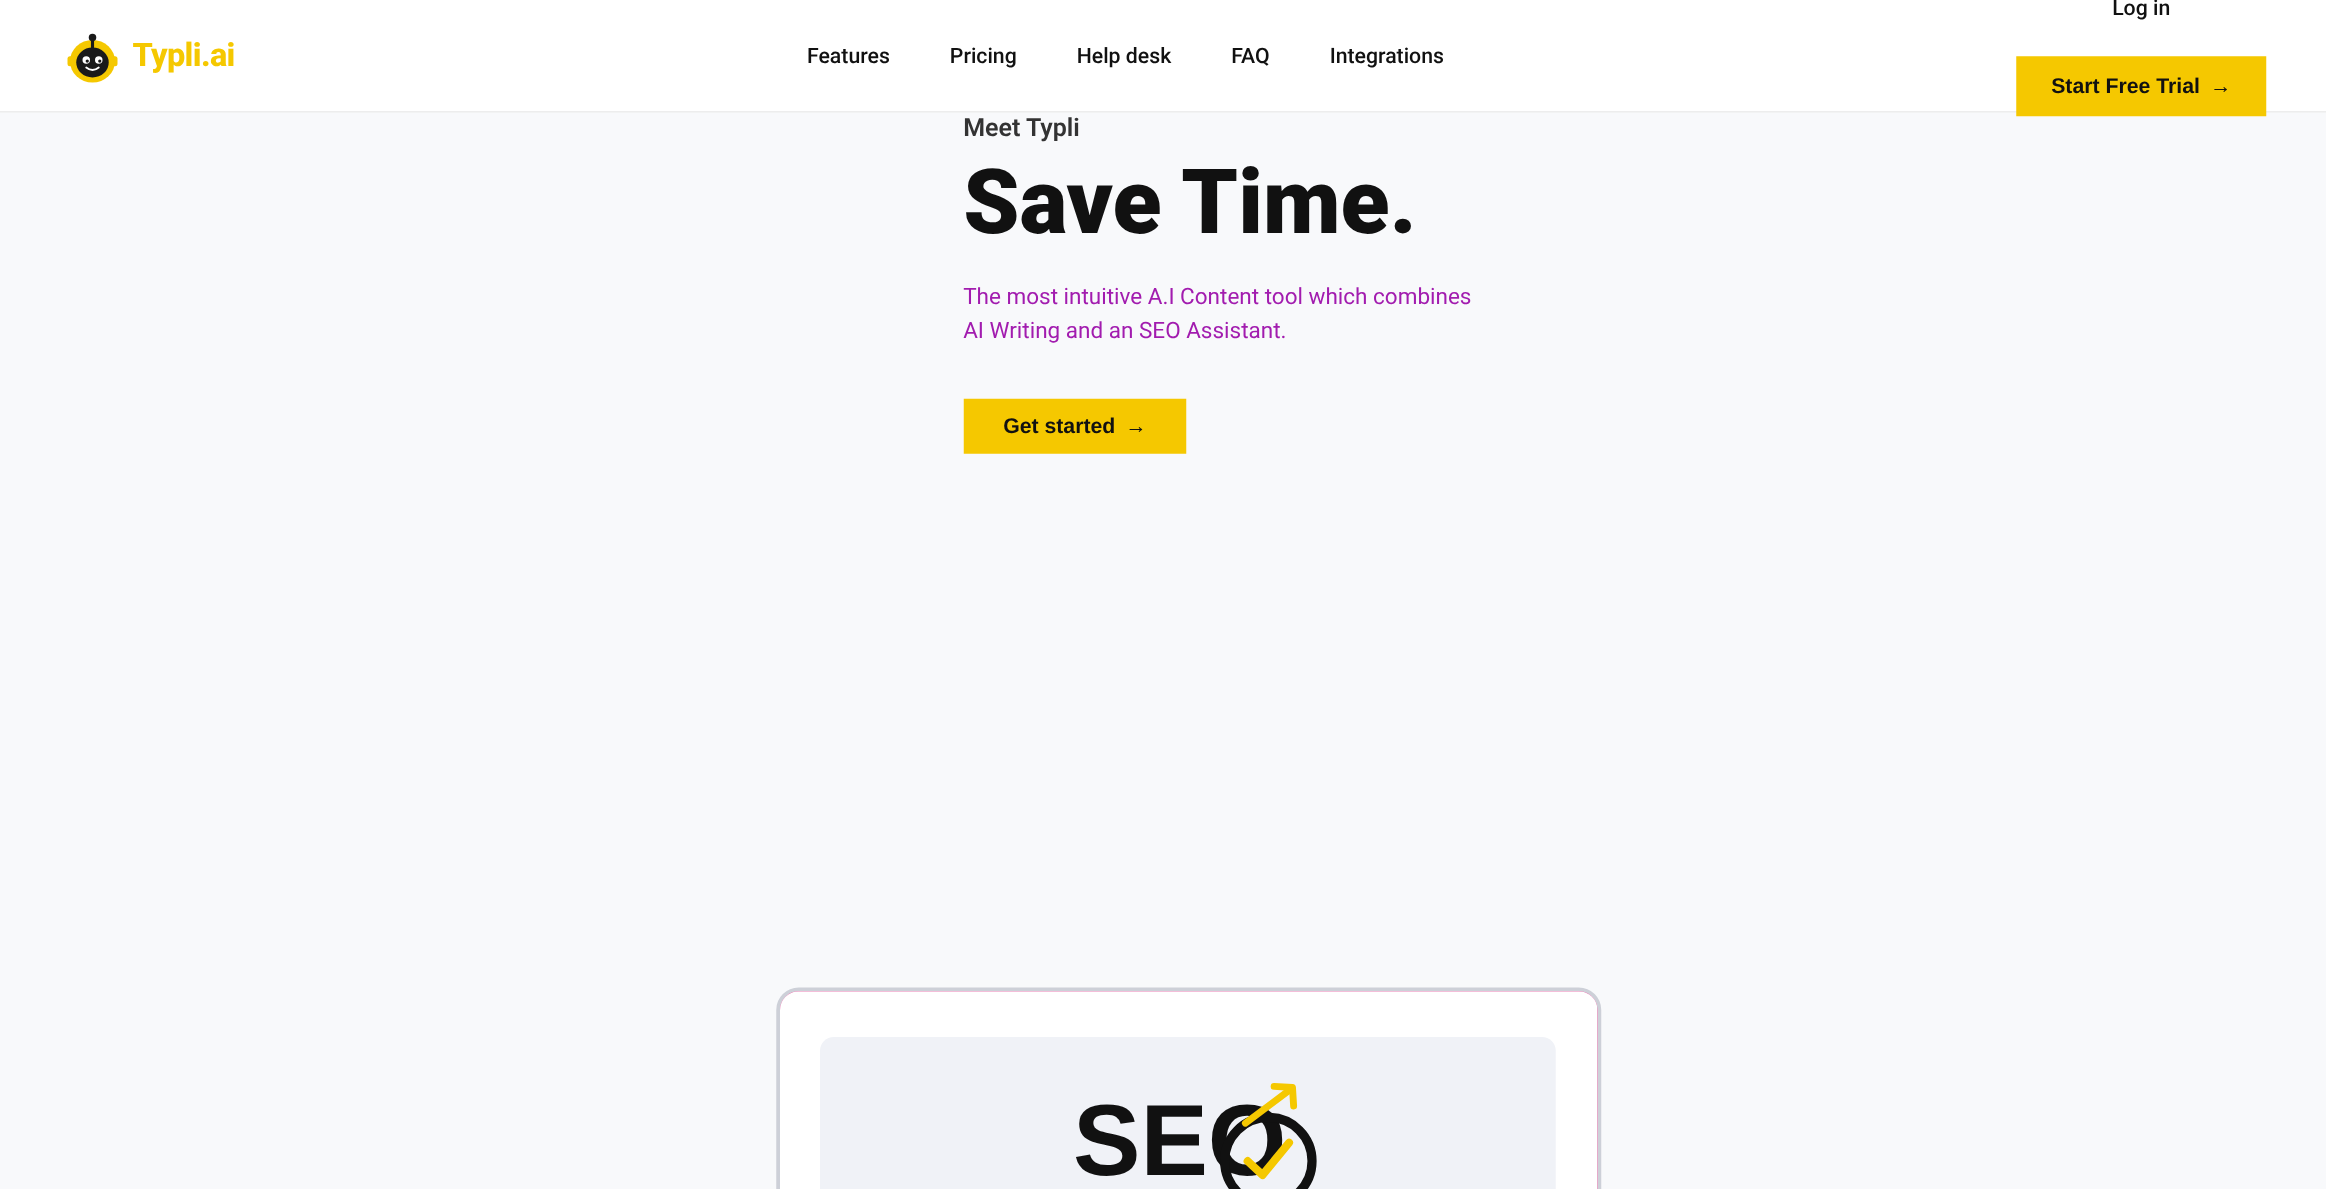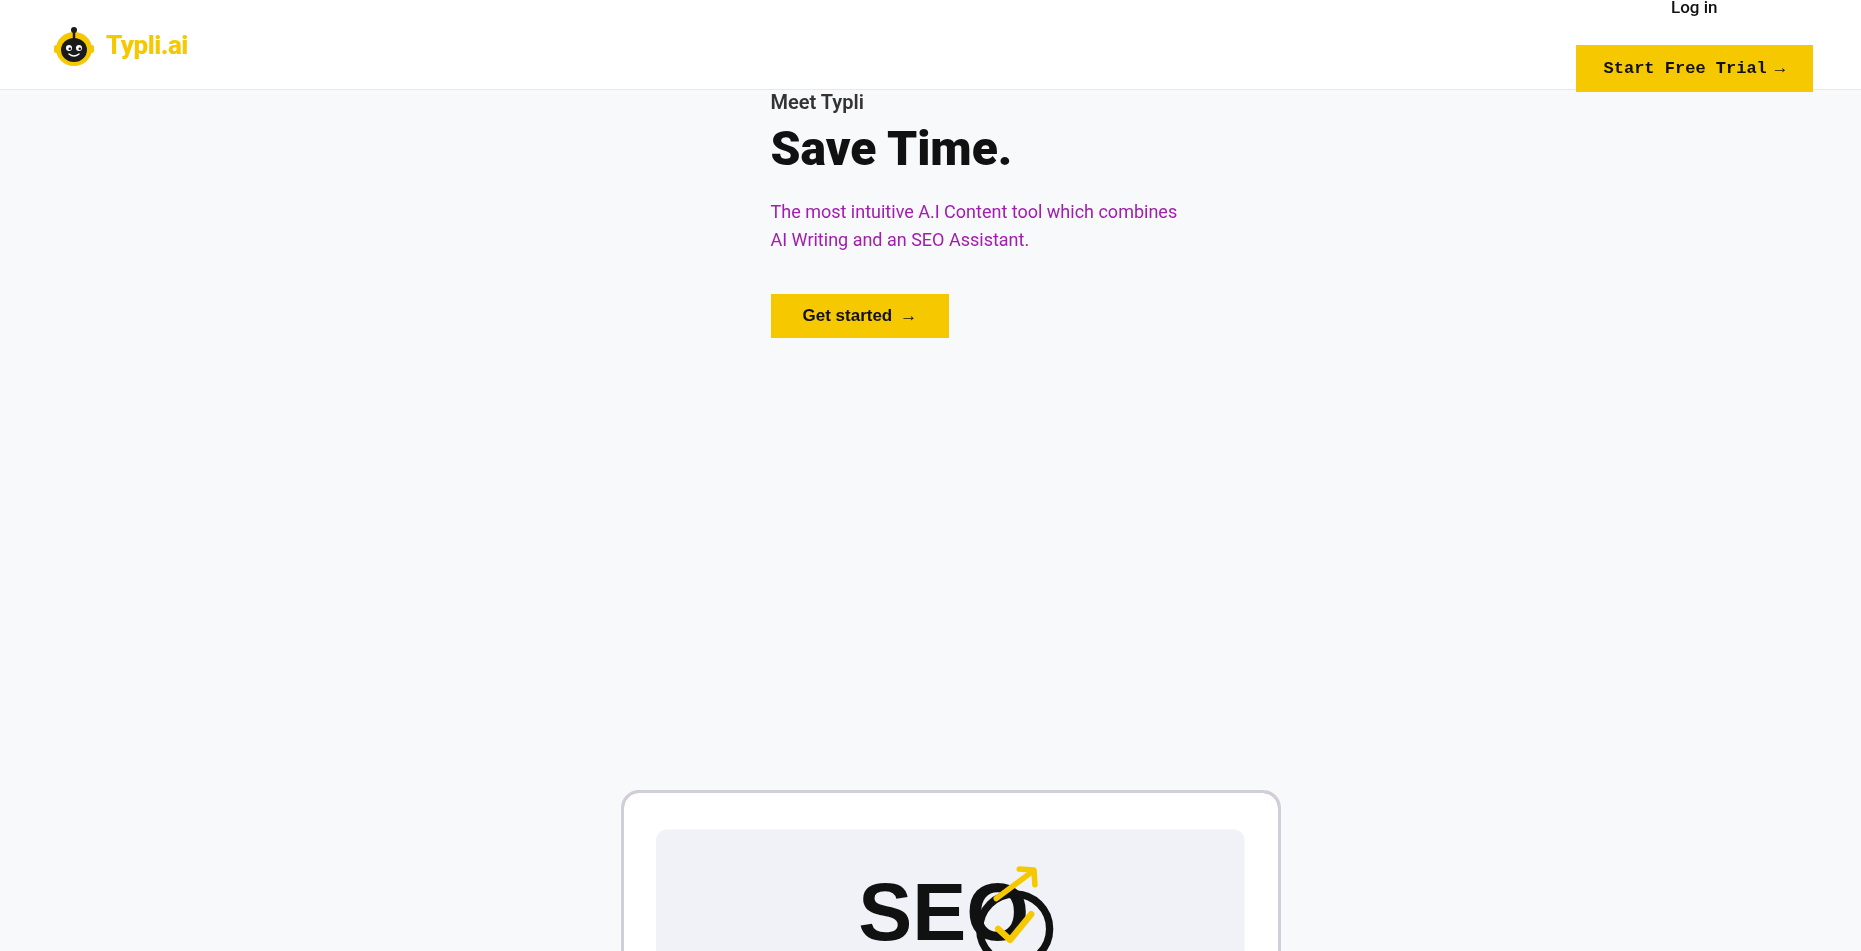--- a/index.html
+++ b/index.html
@@ -69,21 +69,20 @@
       color: #111;
       border: none;
       padding: 14px 28px;
       font-size: 17px;
       font-weight: 700;
       cursor: pointer;
       display: flex;
       align-items: center;
       gap: 8px;
       white-space: nowrap;
-      font-family: Liberation Mono, monospace;
     }
 
     
     .hero {
       display: flex;
       align-items: center;
       min-height: 860px;
       background: #f8f9fb;
       padding: 0 0 0 100px;
       overflow: hidden;
@@ -94,21 +93,21 @@
       flex: 0 0 500px;
       z-index: 2;
     }
     .hero-pretitle {
       font-size: 20px;
       font-weight: 600;
       color: #333;
       margin-bottom: 10px;
     }
     .hero-title {
-      font-size: 48px;
+      font-size: 72px;
       font-weight: 900;
       color: #111;
       line-height: 1.05;
       margin-bottom: 24px;
     }
     .hero-desc {
       font-size: 18px;
       color: #a21caf;
       line-height: 1.55;
       margin-bottom: 40px;
@@ -226,20 +225,27 @@
       <circle cx="26" cy="11" r="3" fill="#1a1a1a"></circle>
 
       <rect x="6" y="26" width="5" height="8" rx="2" fill="#f5c800"></rect>
       <rect x="41" y="26" width="5" height="8" rx="2" fill="#f5c800"></rect>
     </svg>
     <span class="logo-text">
       <span>Typli</span><span style="color:#f5c800;">.ai</span>
     </span>
   </a>
 
+  <ul class="nav-links">
+    <li><a href="#">Features</a></li>
+    <li><a href="#">Pricing</a></li>
+    <li><a href="#">Help desk</a></li>
+    <li><a href="#">FAQ</a></li>
+    <li><a href="#">Integrations</a></li>
+  </ul>
 
   <div class="nav-right">
     <a href="#" class="login-link">Log in</a>
     <button class="cta-btn">
       <span>Start Free Trial</span>
       <span>→</span>
     </button>
   </div>
 </nav>
 

